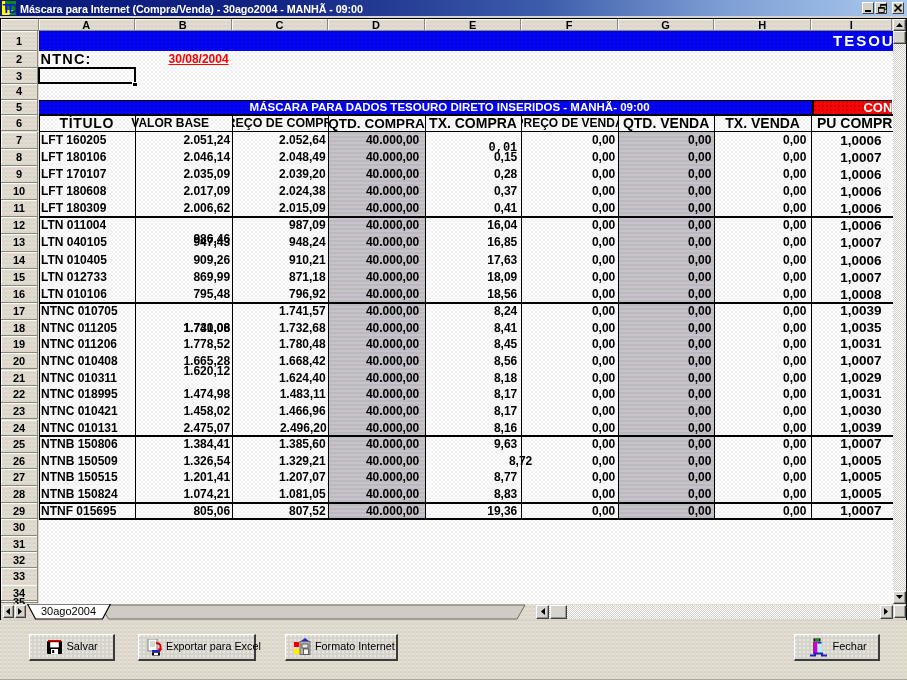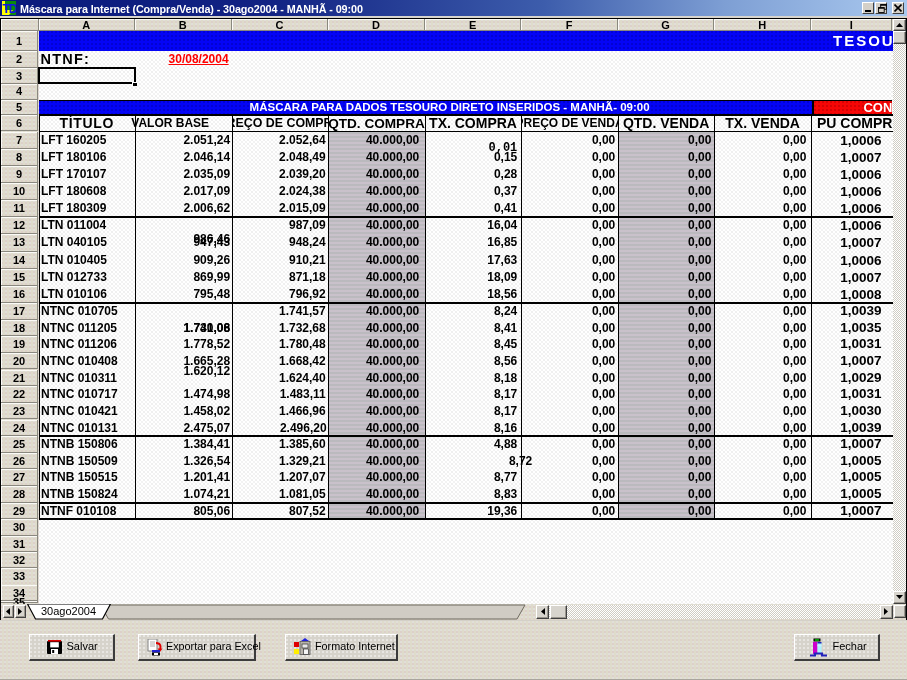--- a/index.html
+++ b/index.html
@@ -108,21 +108,21 @@
 <div class="rowhdr dith" style="top:502.7px;height:16.6px;line-height:16.6px;">29</div>
 <div class="rowhdr dith" style="top:519.3px;height:16.3px;line-height:16.3px;">30</div>
 <div class="rowhdr dith" style="top:535.6px;height:16.3px;line-height:16.3px;">31</div>
 <div class="rowhdr dith" style="top:551.9px;height:16.3px;line-height:16.3px;">32</div>
 <div class="rowhdr dith" style="top:568.2px;height:28px;line-height:16.3px;">33</div>
 <div class="rowhdr dith" style="top:584.5px;height:16.3px;line-height:16.3px;">34</div>
 <div class="rowhdr dith" style="top:600.8px;height:2.7px;line-height:2.7px;">35</div>
 <div class="abs" style="left:38.5px;top:31px;width:854.0px;height:20px;background-color:#0404f6;background-image:radial-gradient(circle at 1px 1px, #0000a8 0.6px, transparent 0.8px);background-size:4px 4px;overflow:hidden;">
     <div class="abs" style="left:794.5px;top:0;width:200px;color:#fff;font-weight:bold;font-size:15px;line-height:20px;letter-spacing:2px;">TESOUR</div>
   </div>
-<div class="cell" style="left:40.5px;top:51px;width:95px;height:16.5px;line-height:16.5px;font-size:14.5px;letter-spacing:1.2px;">NTNF:</div>
+<div class="cell" style="left:40.5px;top:51px;width:95px;height:16.5px;line-height:16.5px;font-size:14.5px;letter-spacing:1.2px;">NTNC:</div>
 <div class="cell num" style="left:135.1px;top:51px;width:96.5px;height:16.5px;line-height:16.5px;color:#fe0000;text-decoration:underline;padding-right:3px;">30/08/2004</div>
 <div class="abs" style="left:38px;top:66.8px;width:97.6px;height:17.7px;border:2.2px solid #000;"></div>
 <div class="abs" style="left:132.4px;top:81.6px;width:4.8px;height:4.8px;background:#000;border-left:1px solid #fff;border-top:1px solid #fff;"></div>
 <div class="abs" style="left:38.5px;top:99.8px;width:773.2px;height:15px;background-color:#0404f6;background-image:radial-gradient(circle at 1px 1px, #0000a8 0.6px, transparent 0.8px);background-size:4px 4px;border-top:1.5px solid #000;color:#fff;font-weight:bold;font-size:11.5px;line-height:13.5px;text-align:center;padding-left:49px;white-space:nowrap;overflow:hidden;">MÁSCARA PARA DADOS TESOURO DIRETO INSERIDOS - MANHÃ- 09:00</div>
 <div class="abs" style="left:811.7px;top:99.8px;width:80.8px;height:15px;background-color:#f60606;background-image:radial-gradient(circle at 1px 1px, #b00000 0.6px, transparent 0.8px);background-size:4px 4px;border-top:1.5px solid #000;border-left:2.5px solid #000;overflow:hidden;">
     <div class="abs" style="left:49.8px;top:0;color:#fff;font-weight:bold;font-size:13px;line-height:13.5px;">CONF</div>
   </div>
 <div class="cell" style="left:38.5px;top:116.3px;width:96.5px;height:15px;line-height:15px;display:flex;justify-content:center;font-size:14px;letter-spacing:0.7px;">TÍTULO</div>
 <div class="cell" style="left:122px;top:116.3px;width:96.5px;height:15px;line-height:15px;display:flex;justify-content:center;font-size:12px;">VALOR BASE</div>
 <div class="cell" style="left:231.6px;top:116.3px;width:96.6px;height:15px;line-height:15px;display:flex;justify-content:center;font-size:12.4px;">PREÇO DE COMPRA</div>
@@ -268,21 +268,21 @@
 <div class="cell num" style="left:810.9px;top:352.9px;width:81.6px;height:16.6px;line-height:16.6px;padding-right:11.0px;font-size:13.5px;">1,0007</div>
 <div class="cell" style="left:38.5px;top:369.6px;width:96.5px;height:16.6px;line-height:16.6px;padding-left:2.5px;">NTNC 010311</div>
 <div class="cell num" style="left:135.1px;top:363px;width:96.5px;height:16.6px;line-height:16.6px;padding-right:1.5px;text-align:right;">1.620,12</div>
 <div class="cell num" style="left:231.6px;top:369.6px;width:96.6px;height:16.6px;line-height:16.6px;padding-right:2.5px;">1.624,40</div>
 <div class="cell num" style="left:328.2px;top:369.6px;width:96.6px;height:16.6px;line-height:16.6px;padding-right:5.5px;">40.000,00</div>
 <div class="cell num" style="left:424.8px;top:369.6px;width:96.5px;height:16.6px;line-height:16.6px;padding-right:4.0px;">8,18</div>
 <div class="cell num" style="left:521.3px;top:369.6px;width:96.5px;height:16.6px;line-height:16.6px;padding-right:2.5px;">0,00</div>
 <div class="cell num" style="left:617.8px;top:369.6px;width:96.6px;height:16.6px;line-height:16.6px;padding-right:3.0px;">0,00</div>
 <div class="cell num" style="left:714.4px;top:369.6px;width:96.5px;height:16.6px;line-height:16.6px;padding-right:4.5px;">0,00</div>
 <div class="cell num" style="left:810.9px;top:369.6px;width:81.6px;height:16.6px;line-height:16.6px;padding-right:11.0px;font-size:13.5px;">1,0029</div>
-<div class="cell" style="left:38.5px;top:386.2px;width:96.5px;height:16.6px;line-height:16.6px;padding-left:2.5px;">NTNC 010717</div>
+<div class="cell" style="left:38.5px;top:386.2px;width:96.5px;height:16.6px;line-height:16.6px;padding-left:2.5px;">NTNC 018995</div>
 <div class="cell num" style="left:135.1px;top:386.2px;width:96.5px;height:16.6px;line-height:16.6px;padding-right:1.5px;">1.474,98</div>
 <div class="cell num" style="left:231.6px;top:386.2px;width:96.6px;height:16.6px;line-height:16.6px;padding-right:2.5px;">1.483,11</div>
 <div class="cell num" style="left:328.2px;top:386.2px;width:96.6px;height:16.6px;line-height:16.6px;padding-right:5.5px;">40.000,00</div>
 <div class="cell num" style="left:424.8px;top:386.2px;width:96.5px;height:16.6px;line-height:16.6px;padding-right:4.0px;">8,17</div>
 <div class="cell num" style="left:521.3px;top:386.2px;width:96.5px;height:16.6px;line-height:16.6px;padding-right:2.5px;">0,00</div>
 <div class="cell num" style="left:617.8px;top:386.2px;width:96.6px;height:16.6px;line-height:16.6px;padding-right:3.0px;">0,00</div>
 <div class="cell num" style="left:714.4px;top:386.2px;width:96.5px;height:16.6px;line-height:16.6px;padding-right:4.5px;">0,00</div>
 <div class="cell num" style="left:810.9px;top:386.2px;width:81.6px;height:16.6px;line-height:16.6px;padding-right:11.0px;font-size:13.5px;">1,0031</div>
 <div class="cell" style="left:38.5px;top:402.8px;width:96.5px;height:16.6px;line-height:16.6px;padding-left:2.5px;">NTNC 010421</div>
 <div class="cell num" style="left:135.1px;top:402.8px;width:96.5px;height:16.6px;line-height:16.6px;padding-right:1.5px;">1.458,02</div>
@@ -300,21 +300,21 @@
 <div class="cell num" style="left:424.8px;top:419.5px;width:96.5px;height:16.6px;line-height:16.6px;padding-right:4.0px;">8,16</div>
 <div class="cell num" style="left:521.3px;top:419.5px;width:96.5px;height:16.6px;line-height:16.6px;padding-right:2.5px;">0,00</div>
 <div class="cell num" style="left:617.8px;top:419.5px;width:96.6px;height:16.6px;line-height:16.6px;padding-right:3.0px;">0,00</div>
 <div class="cell num" style="left:714.4px;top:419.5px;width:96.5px;height:16.6px;line-height:16.6px;padding-right:4.5px;">0,00</div>
 <div class="cell num" style="left:810.9px;top:419.5px;width:81.6px;height:16.6px;line-height:16.6px;padding-right:11.0px;font-size:13.5px;">1,0039</div>
 <div class="hline" style="left:38.5px;top:435.1px;width:854.0px;height:2.0px;"></div>
 <div class="cell" style="left:38.5px;top:436.1px;width:96.5px;height:16.6px;line-height:16.6px;padding-left:2.5px;">NTNB 150806</div>
 <div class="cell num" style="left:135.1px;top:436.1px;width:96.5px;height:16.6px;line-height:16.6px;padding-right:1.5px;">1.384,41</div>
 <div class="cell num" style="left:231.6px;top:436.1px;width:96.6px;height:16.6px;line-height:16.6px;padding-right:2.5px;">1.385,60</div>
 <div class="cell num" style="left:328.2px;top:436.1px;width:96.6px;height:16.6px;line-height:16.6px;padding-right:5.5px;">40.000,00</div>
-<div class="cell num" style="left:424.8px;top:436.1px;width:96.5px;height:16.6px;line-height:16.6px;padding-right:4.0px;">4,88</div>
+<div class="cell num" style="left:424.8px;top:436.1px;width:96.5px;height:16.6px;line-height:16.6px;padding-right:4.0px;">9,63</div>
 <div class="cell num" style="left:521.3px;top:436.1px;width:96.5px;height:16.6px;line-height:16.6px;padding-right:2.5px;">0,00</div>
 <div class="cell num" style="left:617.8px;top:436.1px;width:96.6px;height:16.6px;line-height:16.6px;padding-right:3.0px;">0,00</div>
 <div class="cell num" style="left:714.4px;top:436.1px;width:96.5px;height:16.6px;line-height:16.6px;padding-right:4.5px;">0,00</div>
 <div class="cell num" style="left:810.9px;top:436.1px;width:81.6px;height:16.6px;line-height:16.6px;padding-right:11.0px;font-size:13.5px;">1,0007</div>
 <div class="cell" style="left:38.5px;top:452.8px;width:96.5px;height:16.6px;line-height:16.6px;padding-left:2.5px;">NTNB 150509</div>
 <div class="cell num" style="left:135.1px;top:452.8px;width:96.5px;height:16.6px;line-height:16.6px;padding-right:1.5px;">1.326,54</div>
 <div class="cell num" style="left:231.6px;top:452.8px;width:96.6px;height:16.6px;line-height:16.6px;padding-right:2.5px;">1.329,21</div>
 <div class="cell num" style="left:328.2px;top:452.8px;width:96.6px;height:16.6px;line-height:16.6px;padding-right:5.5px;">40.000,00</div>
 <div class="cell num" style="left:424.8px;top:452.8px;width:96.5px;height:16.6px;line-height:16.6px;padding-right:4.0px;margin-left:15px;">8,72</div>
 <div class="cell num" style="left:521.3px;top:452.8px;width:96.5px;height:16.6px;line-height:16.6px;padding-right:2.5px;">0,00</div>
@@ -333,21 +333,21 @@
 <div class="cell" style="left:38.5px;top:486.0px;width:96.5px;height:16.6px;line-height:16.6px;padding-left:2.5px;">NTNB 150824</div>
 <div class="cell num" style="left:135.1px;top:486.0px;width:96.5px;height:16.6px;line-height:16.6px;padding-right:1.5px;">1.074,21</div>
 <div class="cell num" style="left:231.6px;top:486.0px;width:96.6px;height:16.6px;line-height:16.6px;padding-right:2.5px;">1.081,05</div>
 <div class="cell num" style="left:328.2px;top:486.0px;width:96.6px;height:16.6px;line-height:16.6px;padding-right:5.5px;">40.000,00</div>
 <div class="cell num" style="left:424.8px;top:486.0px;width:96.5px;height:16.6px;line-height:16.6px;padding-right:4.0px;">8,83</div>
 <div class="cell num" style="left:521.3px;top:486.0px;width:96.5px;height:16.6px;line-height:16.6px;padding-right:2.5px;">0,00</div>
 <div class="cell num" style="left:617.8px;top:486.0px;width:96.6px;height:16.6px;line-height:16.6px;padding-right:3.0px;">0,00</div>
 <div class="cell num" style="left:714.4px;top:486.0px;width:96.5px;height:16.6px;line-height:16.6px;padding-right:4.5px;">0,00</div>
 <div class="cell num" style="left:810.9px;top:486.0px;width:81.6px;height:16.6px;line-height:16.6px;padding-right:11.0px;font-size:13.5px;">1,0005</div>
 <div class="hline" style="left:38.5px;top:501.7px;width:854.0px;height:2.0px;"></div>
-<div class="cell" style="left:38.5px;top:502.7px;width:96.5px;height:16.6px;line-height:16.6px;padding-left:2.5px;">NTNF 010108</div>
+<div class="cell" style="left:38.5px;top:502.7px;width:96.5px;height:16.6px;line-height:16.6px;padding-left:2.5px;">NTNF 015695</div>
 <div class="cell num" style="left:135.1px;top:502.7px;width:96.5px;height:16.6px;line-height:16.6px;padding-right:1.5px;">805,06</div>
 <div class="cell num" style="left:231.6px;top:502.7px;width:96.6px;height:16.6px;line-height:16.6px;padding-right:2.5px;">807,52</div>
 <div class="cell num" style="left:328.2px;top:502.7px;width:96.6px;height:16.6px;line-height:16.6px;padding-right:5.5px;">40.000,00</div>
 <div class="cell num" style="left:424.8px;top:502.7px;width:96.5px;height:16.6px;line-height:16.6px;padding-right:4.0px;">19,36</div>
 <div class="cell num" style="left:521.3px;top:502.7px;width:96.5px;height:16.6px;line-height:16.6px;padding-right:2.5px;">0,00</div>
 <div class="cell num" style="left:617.8px;top:502.7px;width:96.6px;height:16.6px;line-height:16.6px;padding-right:3.0px;">0,00</div>
 <div class="cell num" style="left:714.4px;top:502.7px;width:96.5px;height:16.6px;line-height:16.6px;padding-right:4.5px;">0,00</div>
 <div class="cell num" style="left:810.9px;top:502.7px;width:81.6px;height:16.6px;line-height:16.6px;padding-right:11.0px;font-size:13.5px;">1,0007</div>
 <div class="hline" style="left:38.5px;top:518.3px;width:854.0px;height:2.0px;"></div>
 <div class="hline" style="left:38.5px;top:518.4px;width:854.0px;height:1.8px;"></div>

